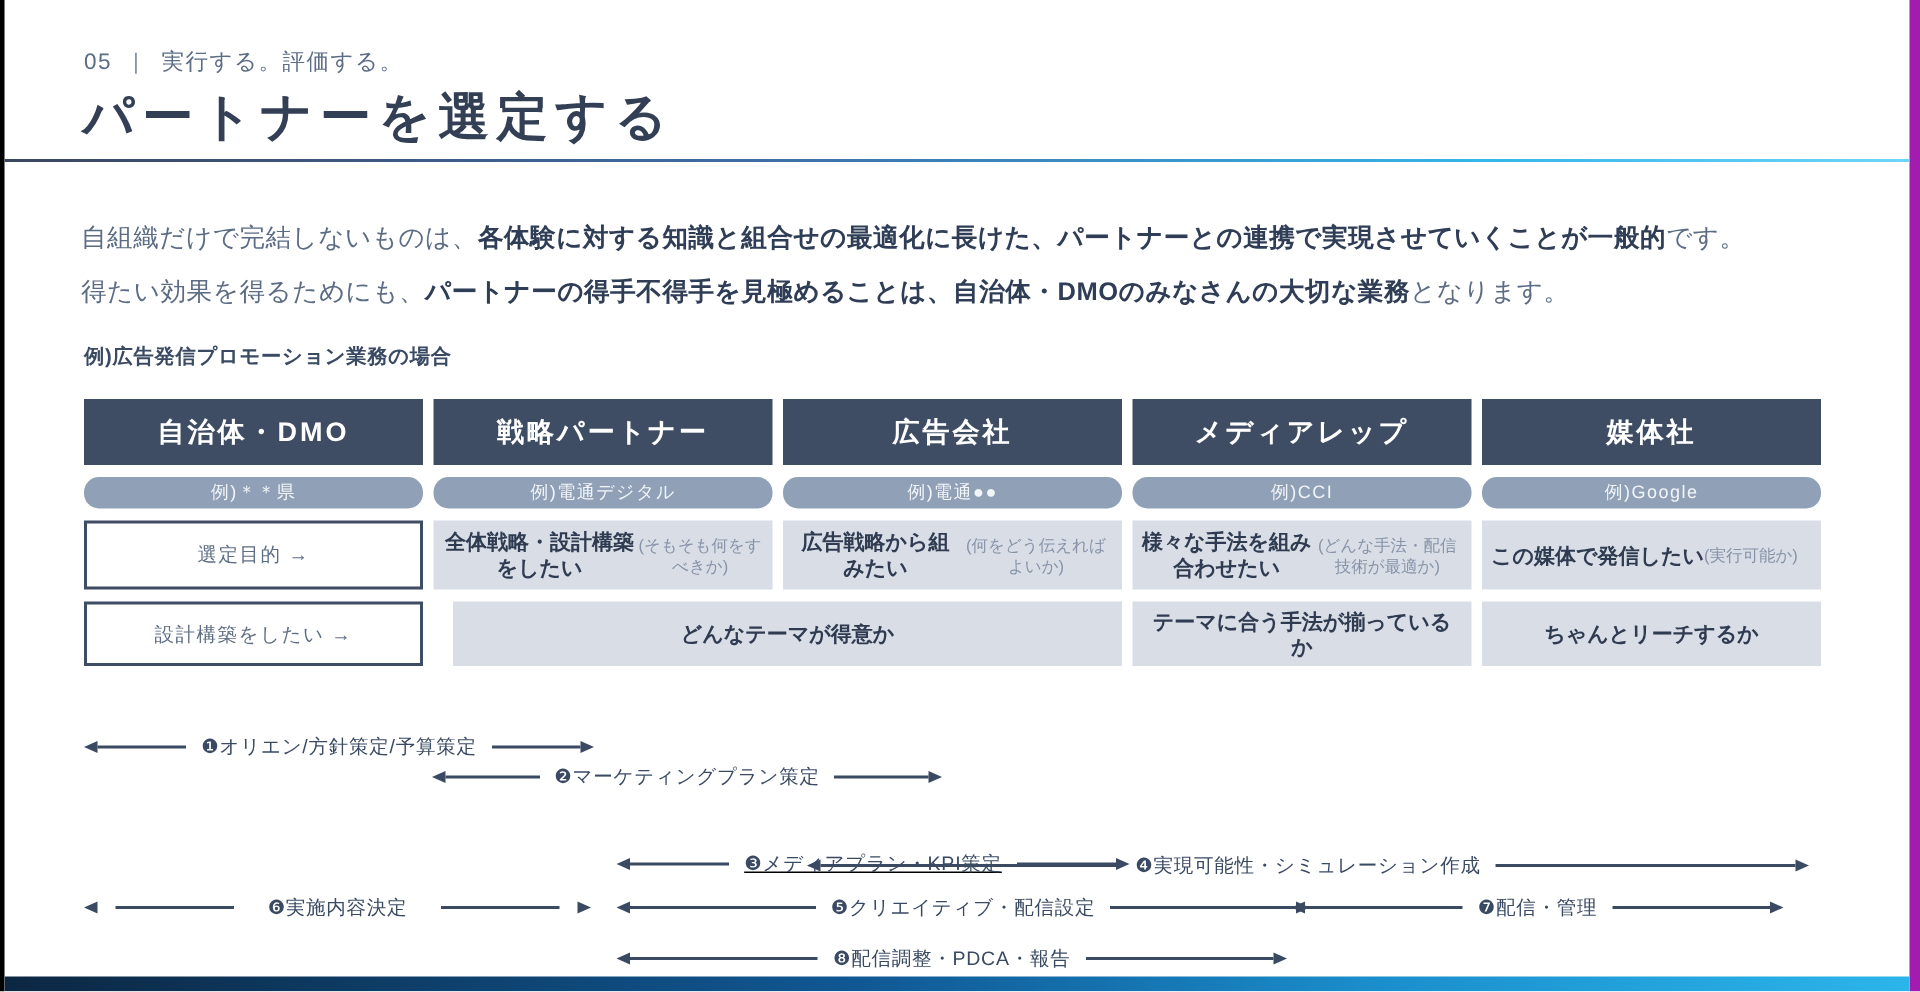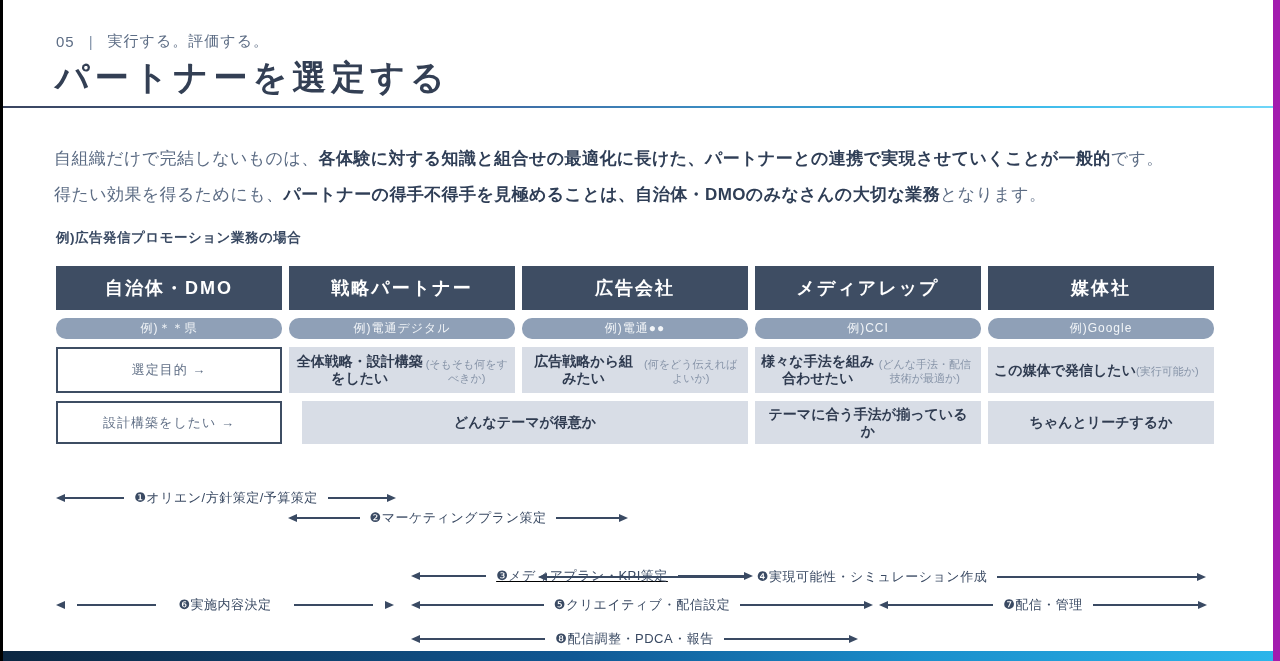--- a/index.html
+++ b/index.html
@@ -145,21 +145,21 @@
       <span class="tl-line"></span>
         <span class="tl-ah-r"></span>
     </div>
     <div class="tl-item" style="left:408px;top:576px;width:462px;">
       <span class="tl-ah-l"></span>
         <span class="tl-line"></span>
       <span class="tl-label">❺クリエイティブ・配信設定</span>
       <span class="tl-line"></span>
         <span class="tl-ah-r"></span>
     </div>
-    <div class="tl-item" style="left:876px;top:576px;width:328px;">
+    <div class="tl-item" style="left:858px;top:576px;width:328px;">
       <span class="tl-ah-l"></span>
         <span class="tl-line"></span>
       <span class="tl-label">❼配信・管理</span>
       <span class="tl-line"></span>
         <span class="tl-ah-r"></span>
     </div>
     <div class="tl-item" style="left:408px;top:610px;width:447px;">
       <span class="tl-ah-l"></span>
         <span class="tl-line"></span>
       <span class="tl-label">❽配信調整・PDCA・報告</span>

